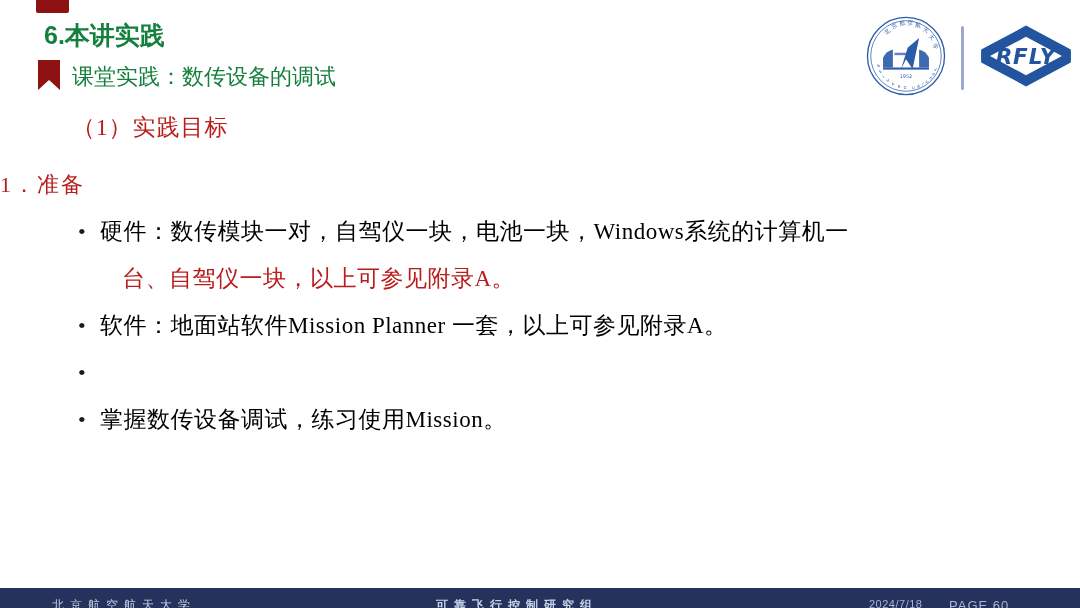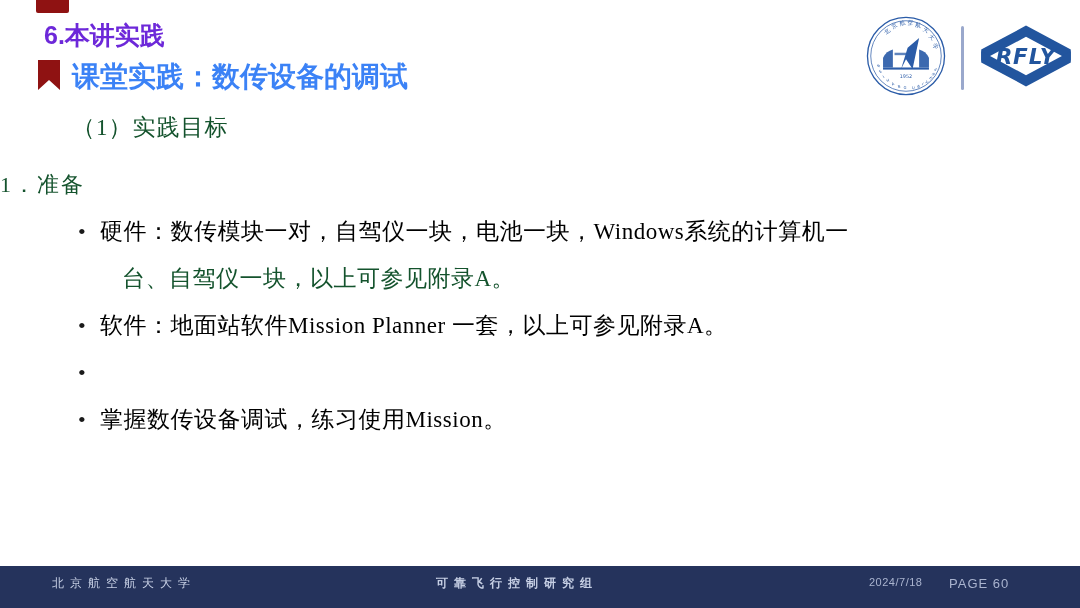--- a/index.html
+++ b/index.html
@@ -34,42 +34,42 @@
   }
 
   
   .section-heading {
     position: absolute;
     left: 44px;
     top: 20px;
     font-family: "Liberation Sans", "DejaVu Sans", sans-serif;
     font-weight: bold;
     font-size: 25px;
-    color: #6d28d9;
+    color: #15803d;
     letter-spacing: 0px;
     line-height: 30px;
     white-space: nowrap;
   }
 
   
   .bookmark-icon {
     position: absolute;
     left: 38px;
     top: 60px;
     width: 22px;
     height: 30px;
   }
   .subtitle {
     position: absolute;
     left: 72px;
     top: 62px;
     font-family: "Liberation Sans", "DejaVu Sans", sans-serif;
-    font-weight: bold;
-    font-size: 28px;
-    color: #3b82f6;
+    font-weight: normal;
+    font-size: 22px;
+    color: #15803d;
     line-height: 30px;
     white-space: nowrap;
   }
 
   
   .logo-area {
     position: absolute;
     right: 6px;
     top: 14px;
     height: 88px;
@@ -87,21 +87,21 @@
 
   
   .body-text {
     position: absolute;
     left: 0;
     top: 104px;
     width: 1080px;
   }
   .line {
     font-family: "Liberation Serif", "DejaVu Serif", serif;
-    color: #14532d;
+    color: #b91c1c;
     font-size: 23px;
     line-height: 47px;
     white-space: nowrap;
   }
   .lvl-heading {
     padding-left: 72px;
     font-size: 23px;
     letter-spacing: 1px;
   }
   .lvl-num {
@@ -133,21 +133,21 @@
     letter-spacing: 0.5px;
   }
   .gap-sm { height: 10px; }
 
   
   .footer {
     position: absolute;
     left: 0;
     bottom: 0;
     width: 1080px;
-    height: 42px;
+    height: 20px;
     background: #25335c;
     color: #c9d2e6;
     font-family: "Liberation Sans", "DejaVu Sans", sans-serif;
   }
   .footer-left {
     position: absolute;
     left: 52px;
     top: 9px;
     font-size: 12px;
     letter-spacing: 6px;

